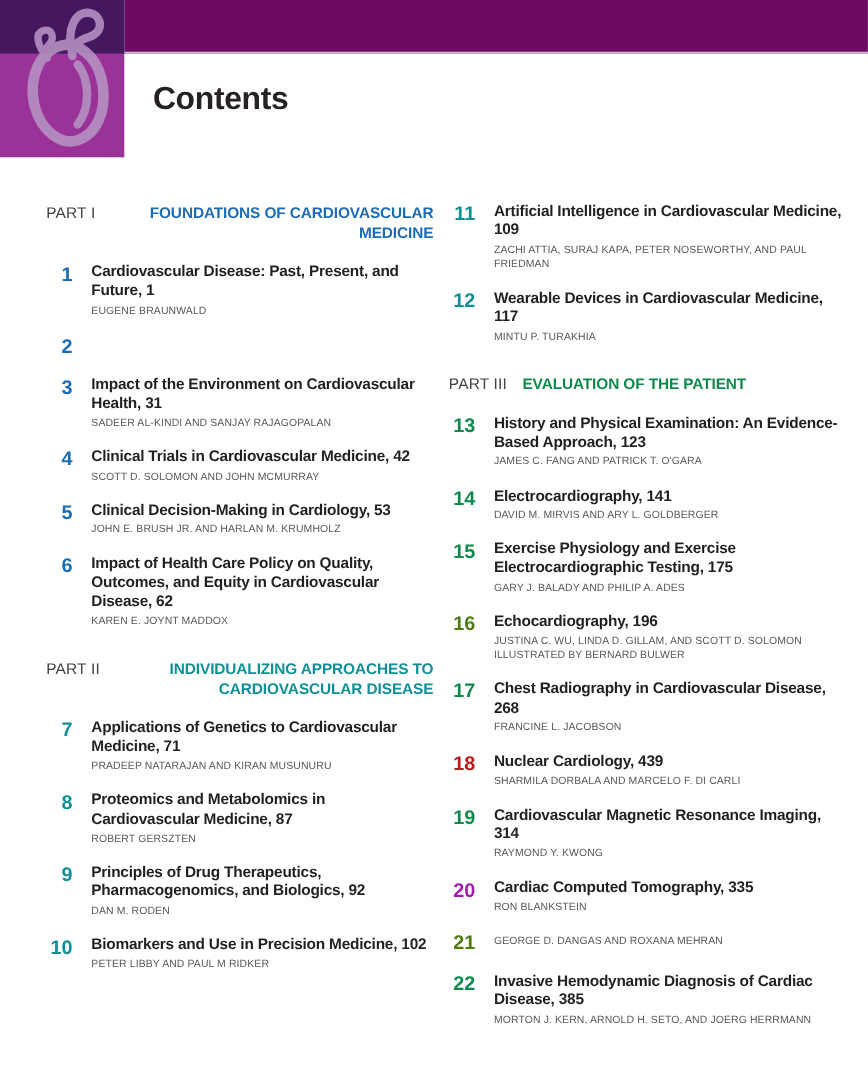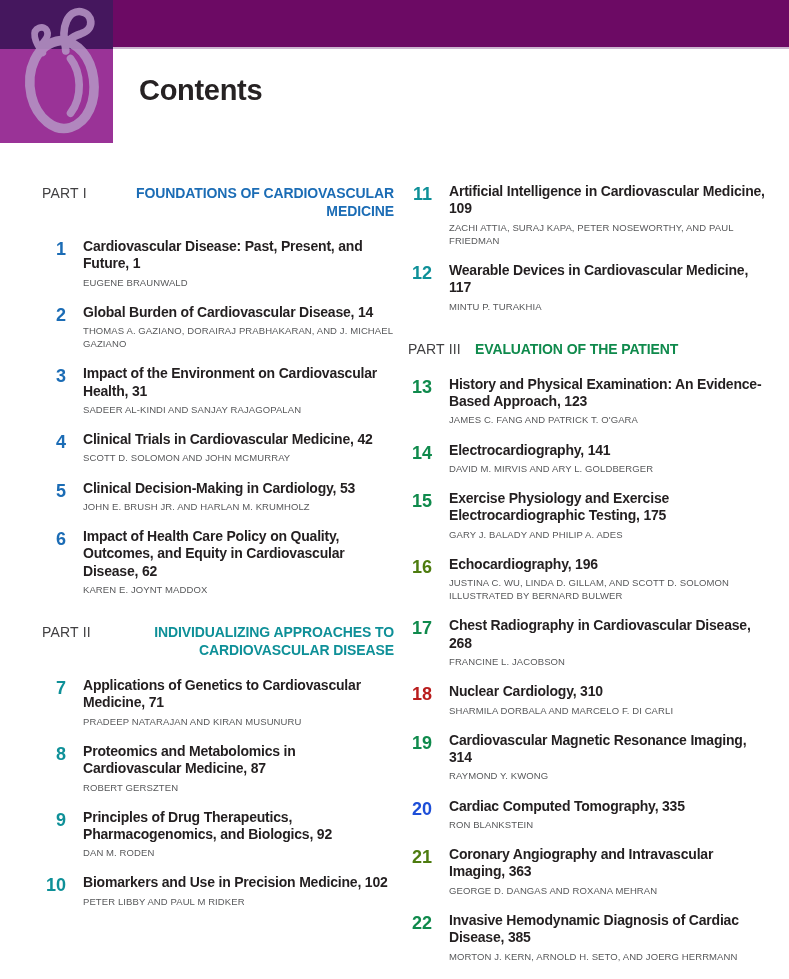--- a/index.html
+++ b/index.html
@@ -113,26 +113,20 @@
     <div class="chapter-number" style="color: rgb(27, 108, 181);">1</div>
     <div class="chapter-body">
       <div class="chapter-title">Cardiovascular Disease: Past, Present, and Future, 1</div>
       <div class="chapter-authors">
             <div class="authors-line">EUGENE BRAUNWALD</div>
           </div>
     </div>
   </div>
       <div class="block-chapter">
     <div class="chapter-number" style="color: rgb(27, 108, 181);">2</div>
-    <div class="chapter-body">
-      <div class="chapter-title">Global Burden of Cardiovascular Disease, 14</div>
-      <div class="chapter-authors">
-            <div class="authors-line">THOMAS A. GAZIANO, DORAIRAJ PRABHAKARAN, AND J. MICHAEL GAZIANO</div>
-          </div>
-    </div>
   </div>
       <div class="block-chapter">
     <div class="chapter-number" style="color: rgb(27, 108, 181);">3</div>
     <div class="chapter-body">
       <div class="chapter-title">Impact of the Environment on Cardiovascular Health, 31</div>
       <div class="chapter-authors">
             <div class="authors-line">SADEER AL-KINDI AND SANJAY RAJAGOPALAN</div>
           </div>
     </div>
   </div>
@@ -269,48 +263,47 @@
     <div class="chapter-body">
       <div class="chapter-title">Chest Radiography in Cardiovascular Disease, 268</div>
       <div class="chapter-authors">
             <div class="authors-line">FRANCINE L. JACOBSON</div>
           </div>
     </div>
   </div>
       <div class="block-chapter">
     <div class="chapter-number" style="color: #b91c1c;">18</div>
     <div class="chapter-body">
-      <div class="chapter-title">Nuclear Cardiology, 310</div>
+      <div class="chapter-title">Nuclear Cardiology, 439</div>
       <div class="chapter-authors">
             <div class="authors-line">SHARMILA DORBALA AND MARCELO F. DI CARLI</div>
           </div>
     </div>
   </div>
       <div class="block-chapter">
     <div class="chapter-number" style="color: rgb(15, 138, 76);">19</div>
     <div class="chapter-body">
       <div class="chapter-title">Cardiovascular Magnetic Resonance Imaging, 314</div>
       <div class="chapter-authors">
             <div class="authors-line">RAYMOND Y. KWONG</div>
           </div>
     </div>
   </div>
       <div class="block-chapter">
-    <div class="chapter-number" style="color: #1d4ed8;">20</div>
+    <div class="chapter-number" style="color: #a21caf;">20</div>
     <div class="chapter-body">
       <div class="chapter-title">Cardiac Computed Tomography, 335</div>
       <div class="chapter-authors">
             <div class="authors-line">RON BLANKSTEIN</div>
           </div>
     </div>
   </div>
       <div class="block-chapter">
     <div class="chapter-number" style="color: #4d7c0f;">21</div>
     <div class="chapter-body">
-      <div class="chapter-title">Coronary Angiography and Intravascular Imaging, 363</div>
       <div class="chapter-authors">
             <div class="authors-line">GEORGE D. DANGAS AND ROXANA MEHRAN</div>
           </div>
     </div>
   </div>
       <div class="block-chapter">
     <div class="chapter-number" style="color: rgb(15, 138, 76);">22</div>
     <div class="chapter-body">
       <div class="chapter-title">Invasive Hemodynamic Diagnosis of Cardiac Disease, 385</div>
       <div class="chapter-authors">

